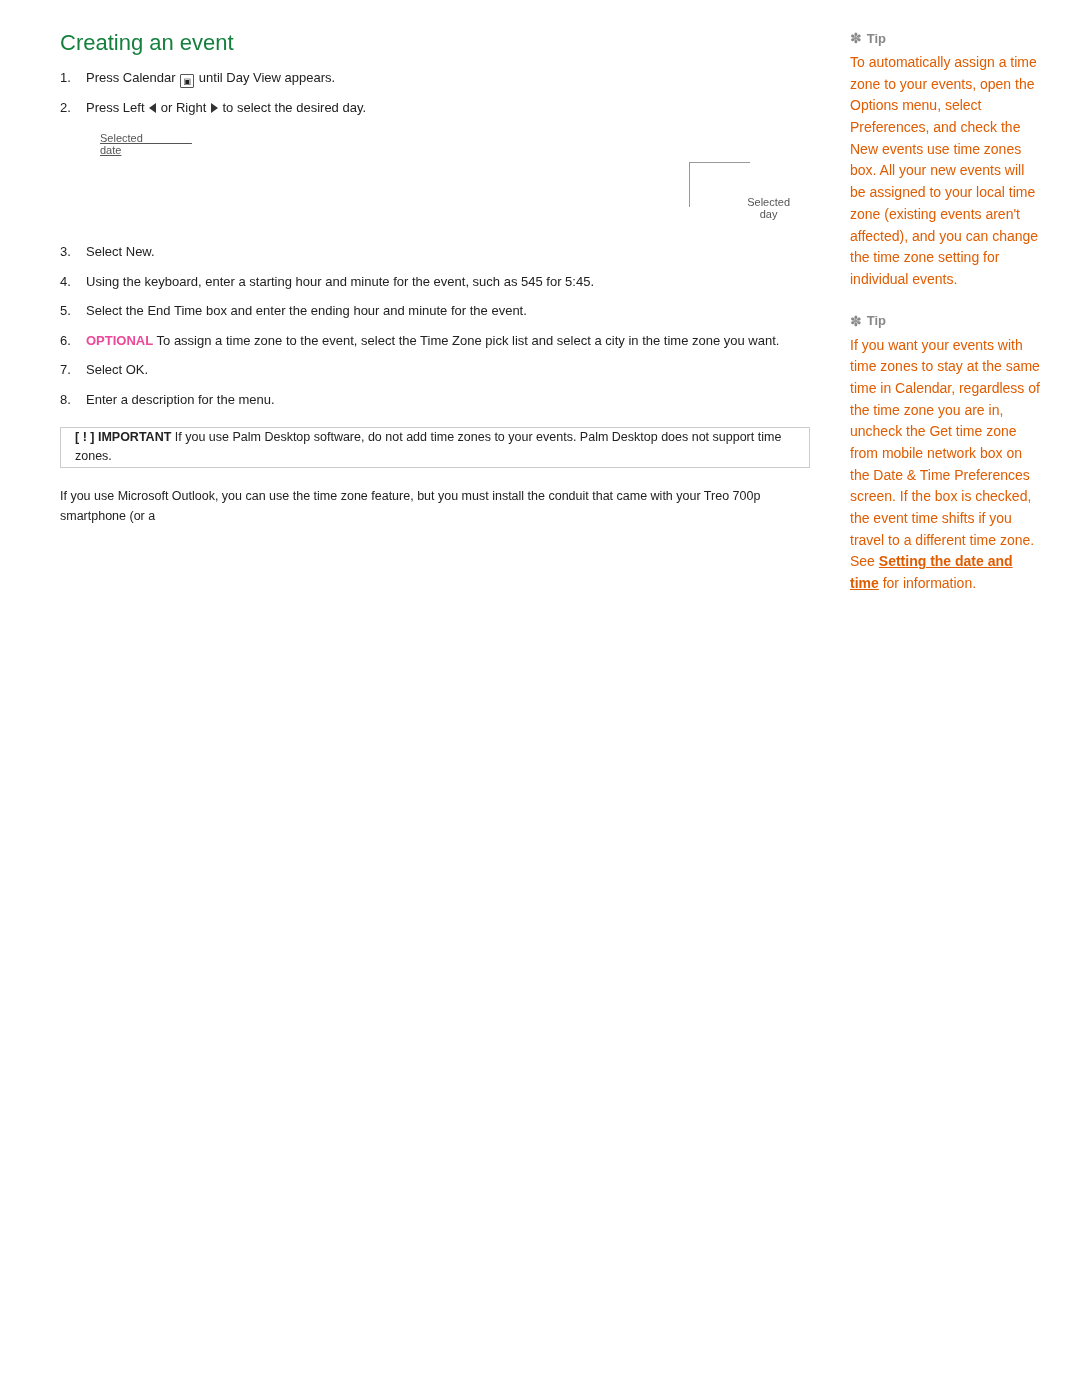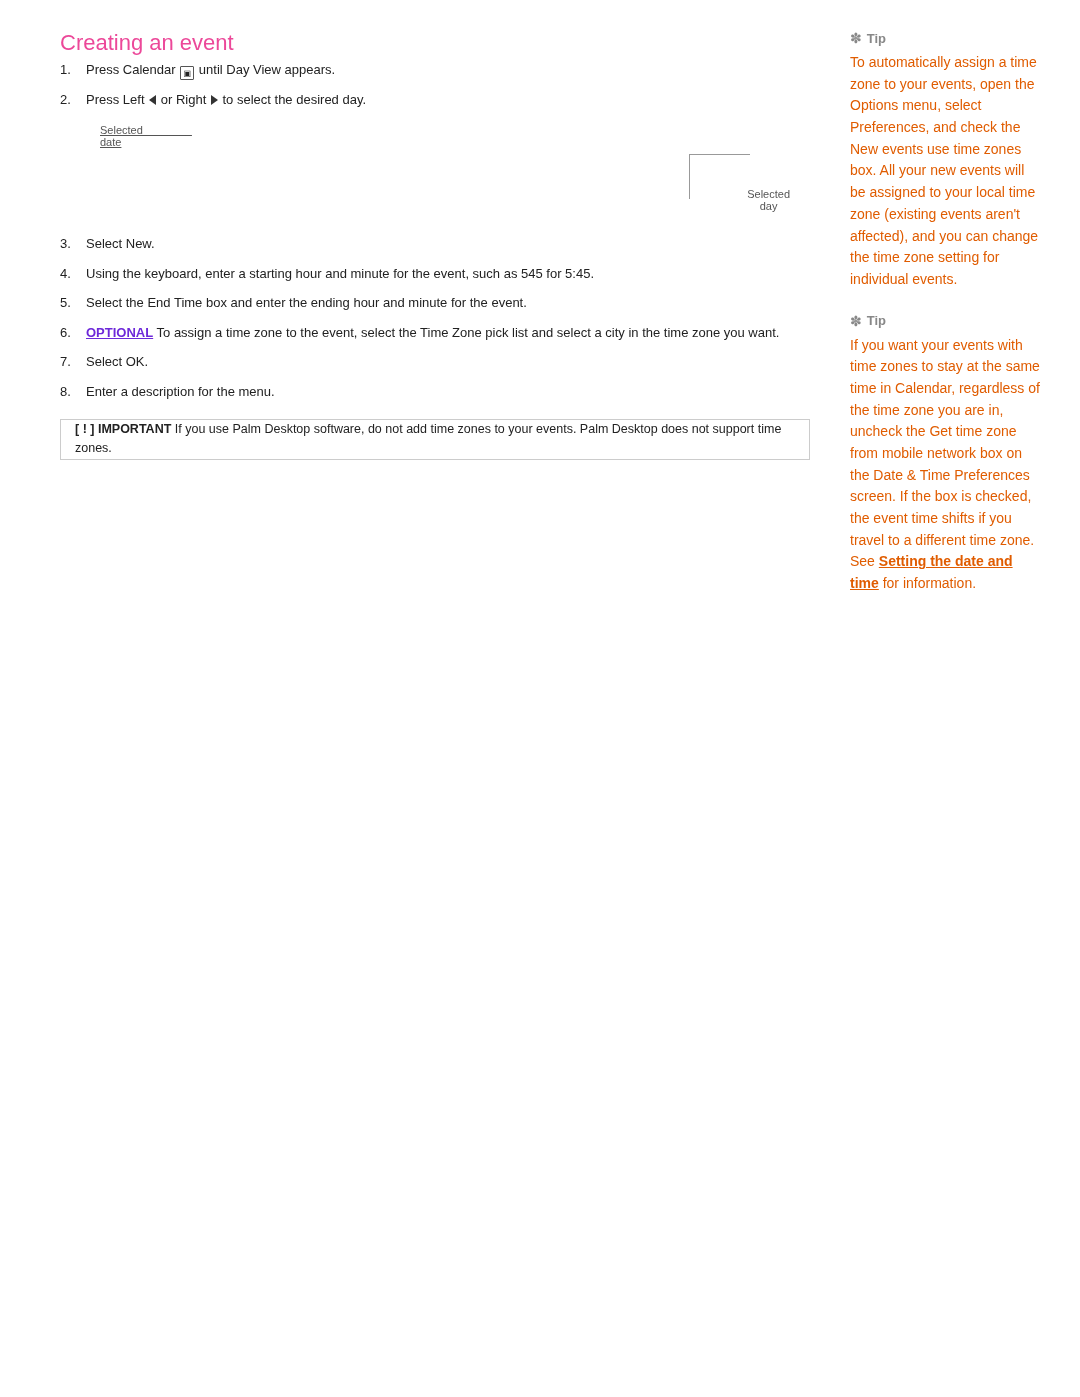--- a/index.html
+++ b/index.html
@@ -46,22 +46,22 @@
 
     
     .left-col {
       flex: 1;
       padding-right: 30px;
     }
 
     .section-title {
       font-size: 22px;
       font-weight: normal;
-      color: #ec4899;
-      margin-bottom: 4px;
+      color: #15803d;
+      margin-bottom: 12px;
       font-family: Arial, Helvetica, sans-serif;
     }
 
     .steps-list {
       list-style: none;
       counter-reset: step-counter;
       margin-left: 0;
     }
 
     .steps-list li {
@@ -122,22 +122,21 @@
 
     
     .diagram-area {
       margin: 15px 0 20px 20px;
       position: relative;
       height: 90px;
     }
 
     .optional-label {
       font-weight: bold;
-      color: #6d28d9;
-      text-decoration: underline;
+      color: #ec4899;
     }
 
     
     .important-box {
       border: 1px solid #ccc;
       padding: 0 14px;
       margin: 18px 0;
       font-size: 12.5px;
       line-height: 1.55;
       background: #fff;
@@ -271,20 +270,23 @@
         </li>
 
       </ol>
 
       <div class="important-box">
         <span class="bracket-label">[ ! ]</span>
         <span class="important-label"> IMPORTANT</span>
         <span>  If you use Palm Desktop software, do not add time zones to your events. Palm Desktop does not support time zones.</span>
       </div>
 
+      <p class="extra-para">
+        If you use Microsoft Outlook, you can use the time zone feature, but you must install the conduit that came with your Treo 700p smartphone (or a
+      </p>
 
     </div>
 
     <div class="right-col">
 
       <div class="tip-block">
         <div class="tip-header">
           <span class="tip-star">✽</span>
           <span class="tip-label">Tip</span>
         </div>

